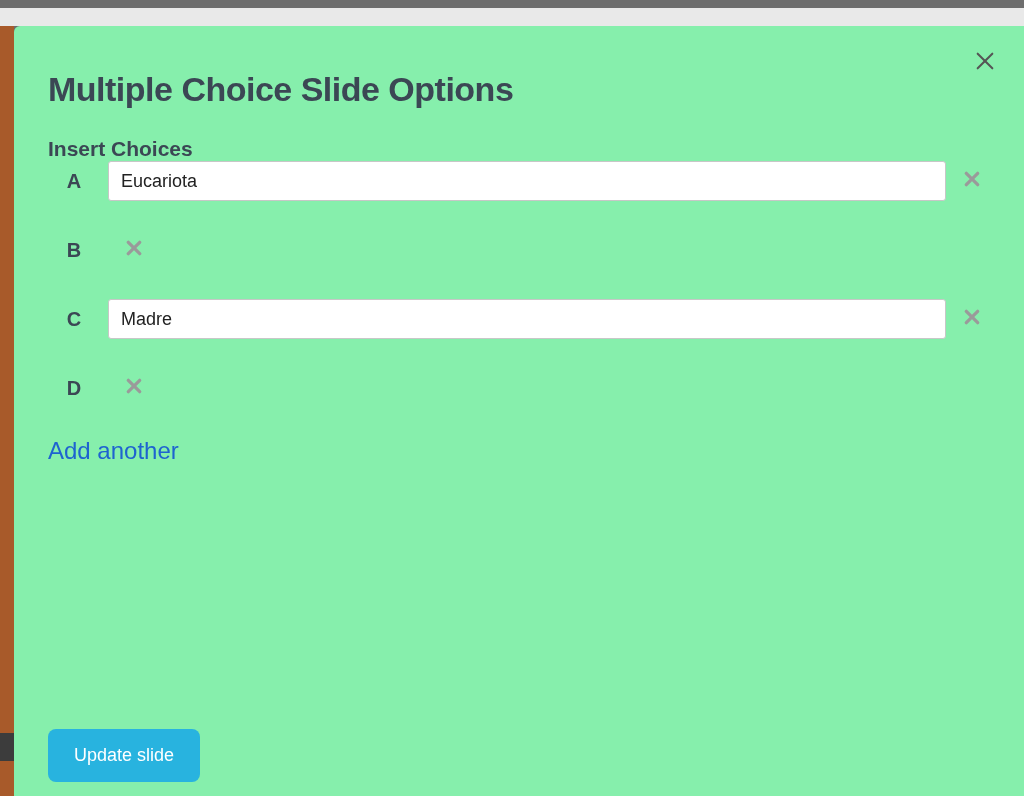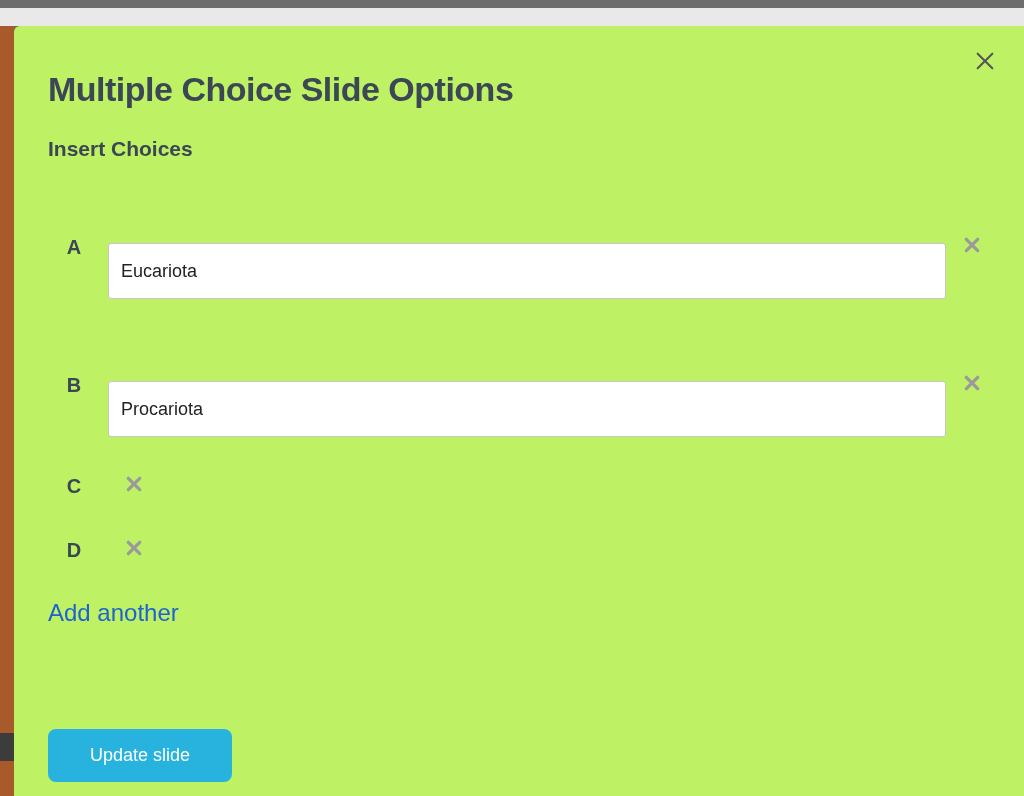--- a/index.html
+++ b/index.html
@@ -33,21 +33,21 @@
       height: 28px;
       background: #3c3c3c;
     }
 
     .modal {
       position: absolute;
       top: 26px;
       left: 14px;
       right: 0;
       bottom: 0;
-      background: #bef264;
+      background: #86efac;
       border-radius: 6px 0 0 0;
       padding: 0;
     }
 
     .close-icon {
       position: absolute;
       top: 24px;
       right: 28px;
       width: 22px;
       height: 22px;
@@ -67,48 +67,46 @@
       font-weight: 700;
       color: #3b4754;
       letter-spacing: -0.5px;
       margin-bottom: 28px;
     }
 
     .modal-subtitle {
       font-size: 21px;
       font-weight: 700;
       color: #3b4754;
-      margin-bottom: 34px;
     }
 
     .choice-row {
       display: flex;
       align-items: center;
       margin-bottom: 34px;
     }
     .choice-letter {
       width: 60px;
       flex-shrink: 0;
       text-align: center;
       font-size: 20px;
       font-weight: 700;
       color: #3b4754;
       padding-right: 8px;
     }
     .choice-input {
       flex: 1;
-      height: 56px;
+      height: 40px;
       border: 1px solid #c7c7c7;
       border-radius: 3px;
       padding: 0 12px;
       font-size: 18px;
       color: #222;
       outline: none;
       background: #fff;
-      margin-top: 48px;
     }
     .remove-icon {
       width: 44px;
       flex-shrink: 0;
       text-align: center;
       color: #9a9a9a;
       cursor: pointer;
       padding-left: 8px;
     }
     .remove-icon svg { width: 26px; height: 26px; display: inline-block; }
@@ -123,21 +121,21 @@
     }
 
     .update-btn {
       position: absolute;
       left: 34px;
       bottom: 14px;
       background: #28b3df;
       color: #ffffff;
       border: none;
       border-radius: 8px;
-      padding: 16px 42px;
+      padding: 16px 26px;
       font-size: 18px;
       cursor: pointer;
     }
   </style>
 </head>
 <body>
 
 <div class="backdrop-top"></div>
 <div class="backdrop-strip"></div>
 <div class="backdrop-left"></div>
@@ -162,30 +160,30 @@
       <input class="choice-input" value="Eucariota" style="">
       <div class="remove-icon">
         <svg viewBox="0 0 24 24" fill="currentColor">
             <path d="M18.3 5.71a1.5 1.5 0 0 0-2.12 0L12 9.88 7.82 5.7A1.5 1.5 0 1 0 5.7 7.82L9.88 12l-4.18 4.18a1.5 1.5 0 1 0 2.12 2.12L12 14.12l4.18 4.18a1.5 1.5 0 1 0 2.12-2.12L14.12 12l4.18-4.18a1.5 1.5 0 0 0 0-2.11z"></path>
           </svg>
       </div>
     </div>
 
     <div class="choice-row">
       <div class="choice-letter">B</div>
-      <input class="choice-input" value="Procariota" style="">
       <div class="remove-icon">
         <svg viewBox="0 0 24 24" fill="currentColor">
             <path d="M18.3 5.71a1.5 1.5 0 0 0-2.12 0L12 9.88 7.82 5.7A1.5 1.5 0 1 0 5.7 7.82L9.88 12l-4.18 4.18a1.5 1.5 0 1 0 2.12 2.12L12 14.12l4.18 4.18a1.5 1.5 0 1 0 2.12-2.12L14.12 12l4.18-4.18a1.5 1.5 0 0 0 0-2.11z"></path>
           </svg>
       </div>
     </div>
 
     <div class="choice-row">
       <div class="choice-letter">C</div>
+      <input class="choice-input" value="Madre" style="">
       <div class="remove-icon">
         <svg viewBox="0 0 24 24" fill="currentColor">
             <path d="M18.3 5.71a1.5 1.5 0 0 0-2.12 0L12 9.88 7.82 5.7A1.5 1.5 0 1 0 5.7 7.82L9.88 12l-4.18 4.18a1.5 1.5 0 1 0 2.12 2.12L12 14.12l4.18 4.18a1.5 1.5 0 1 0 2.12-2.12L14.12 12l4.18-4.18a1.5 1.5 0 0 0 0-2.11z"></path>
           </svg>
       </div>
     </div>
 
     <div class="choice-row">
       <div class="choice-letter">D</div>
       <div class="remove-icon">

